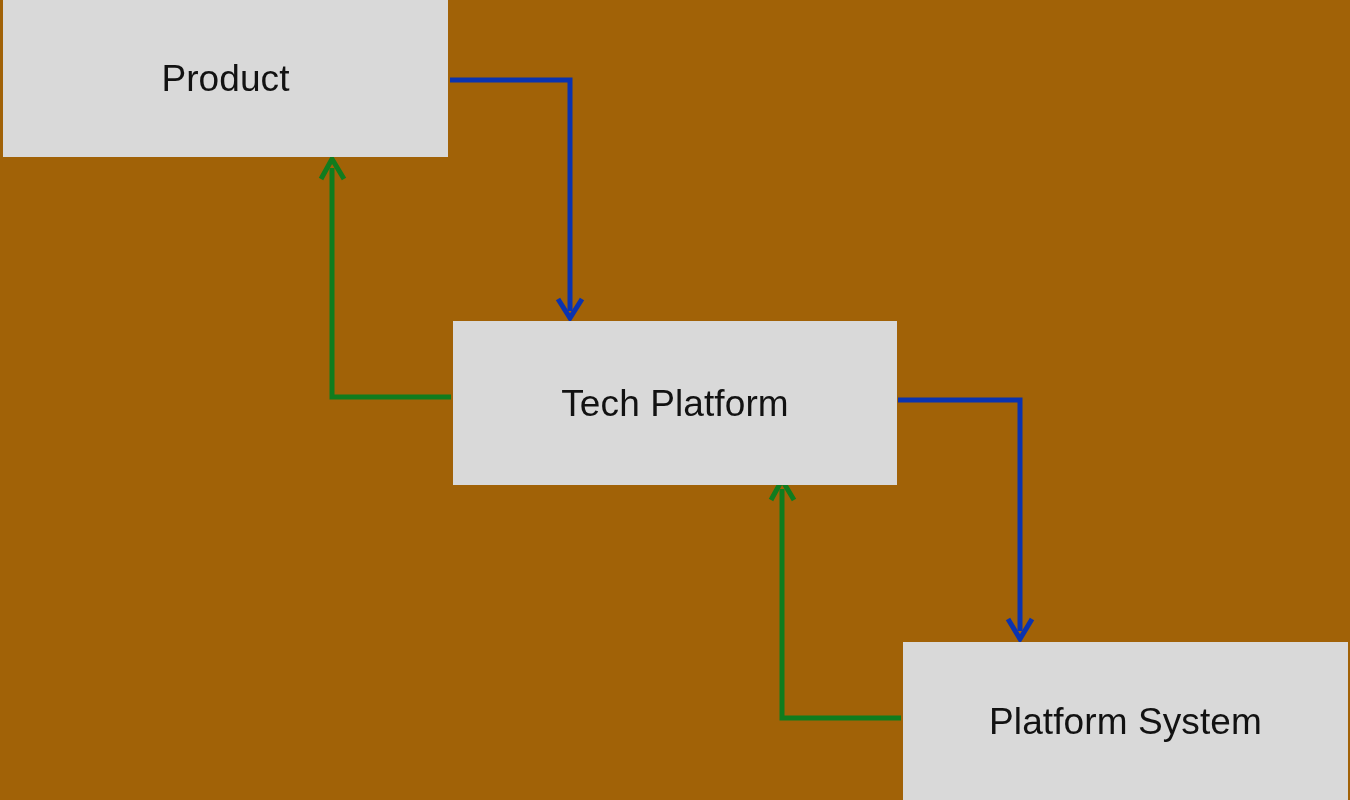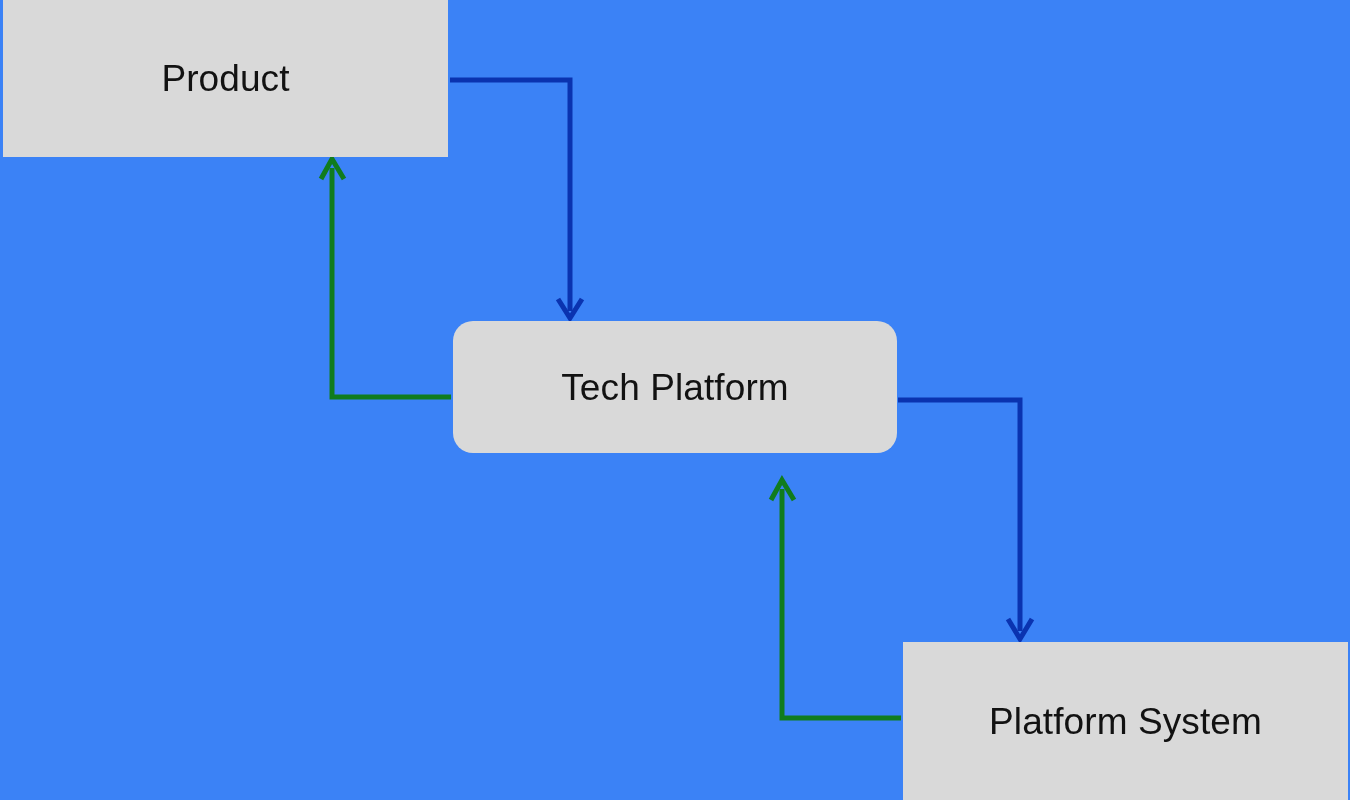--- a/index.html
+++ b/index.html
@@ -48,21 +48,21 @@
     text-align: center;
   }
   
   #node-product        { left: 3px;   top: 0px;   width: 445px; height: 157px; }
   #node-tech-platform  { left: 453px; top: 321px; width: 444px; height: 156px; }
   #node-operating-system { left: 903px; top: 642px; width: 445px; height: 158px; }
 </style>
 </head>
 <body style="background: rgb(0, 0, 0);">
 
-<div id="canvas" style="background: #3b82f6; width: 1350px; height: 800px;">
+<div id="canvas" style="background: #a16207; width: 1350px; height: 800px;">
 
   <svg id="edge-layer" viewBox="0 0 1350 800" width="1350" height="800" xmlns="http://www.w3.org/2000/svg">
 
     <g>
       <path d="M 450 80 L 570 80 L 570 311" fill="none" stroke="#0a33b0" stroke-width="5" stroke-linecap="butt" stroke-linejoin="miter"></path>
       <path d="M 558 299 L 570 318 L 582 299" fill="none" stroke="#0a33b0" stroke-width="5" stroke-linecap="butt" stroke-linejoin="miter"></path>
     </g>
 
     <g>
       <path d="M 451 397 L 332 397 L 332 168" fill="none" stroke="#107c1e" stroke-width="5" stroke-linecap="butt" stroke-linejoin="miter"></path>
@@ -77,21 +77,21 @@
     <g>
       <path d="M 901 718 L 782 718 L 782 489" fill="none" stroke="#107c1e" stroke-width="5" stroke-linecap="butt" stroke-linejoin="miter"></path>
       <path d="M 771 500 L 782 480 L 794 500" fill="none" stroke="#107c1e" stroke-width="5" stroke-linecap="butt" stroke-linejoin="miter"></path>
     </g>
   </svg>
 
   <div class="node" id="node-product" style="left: 3px; top: 0px; width: 445px; height: 157px; background: rgb(217, 217, 217);">
     <span class="node-label" style="color: rgb(18, 18, 18);">Product</span>
   </div>
 
-  <div class="node" id="node-tech-platform" style="left: 453px; top: 321px; width: 444px; height: 132px; background: rgb(217, 217, 217); border-radius: 20px;">
+  <div class="node" id="node-tech-platform" style="left: 453px; top: 321px; width: 444px; height: 164px; background: rgb(217, 217, 217);">
     <span class="node-label" style="color: rgb(18, 18, 18);">Tech Platform</span>
   </div>
 
   <div class="node" id="node-operating-system" style="left: 903px; top: 642px; width: 445px; height: 158px; background: rgb(217, 217, 217);">
     <span class="node-label" style="color: rgb(18, 18, 18);">Platform System</span>
   </div>
 
 </div>
 
 </body></html>

